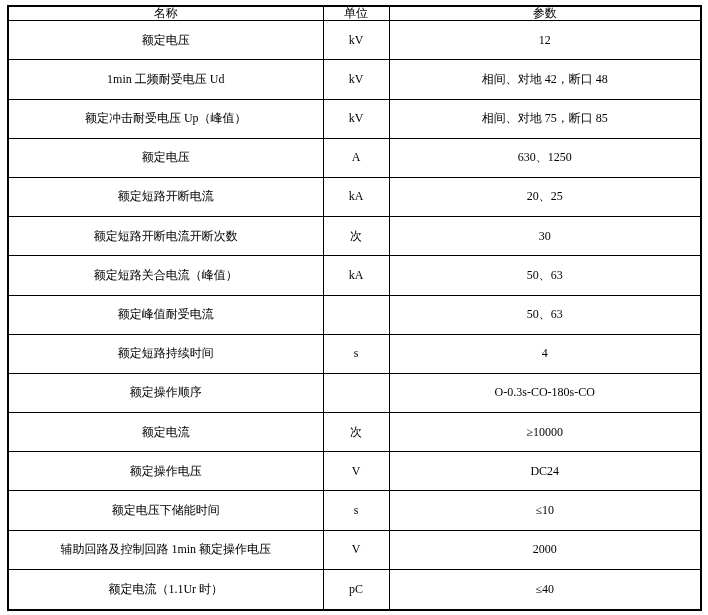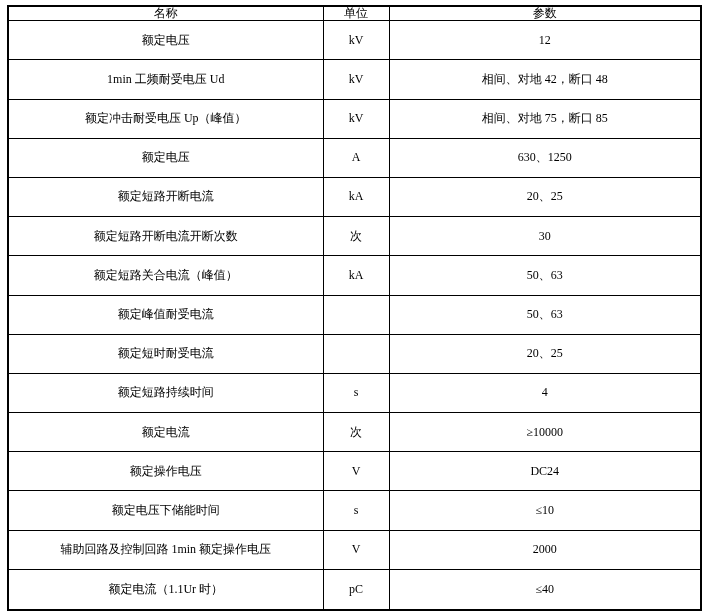--- a/index.html
+++ b/index.html
@@ -93,28 +93,28 @@
         <td>额定短路关合电流（峰值）</td>
         <td>kA</td>
         <td>50、63</td>
       </tr>
       <tr>
         <td>额定峰值耐受电流</td>
         <td></td>
         <td>50、63</td>
       </tr>
       <tr>
-        <td>额定短时耐受电流</td>
-        <td></td>
-        <td>20、25</td>
-      </tr>
-      <tr>
         <td>额定短路持续时间</td>
         <td>s</td>
         <td>4</td>
+      </tr>
+      <tr>
+        <td>额定操作顺序</td>
+        <td></td>
+        <td>O-0.3s-CO-180s-CO</td>
       </tr>
       <tr>
         <td>额定电流</td>
         <td>次</td>
         <td>≥10000</td>
       </tr>
       <tr>
         <td>额定操作电压</td>
         <td>V</td>
         <td>DC24</td>

